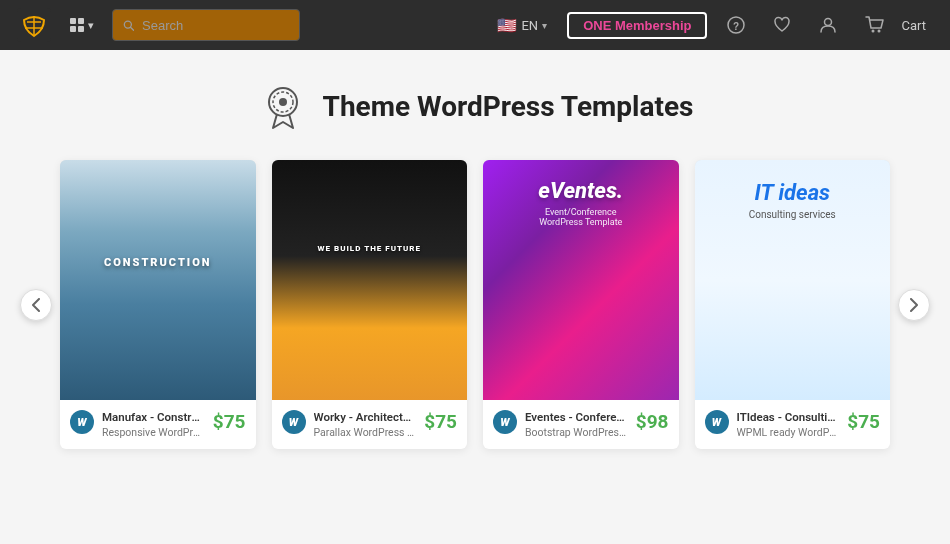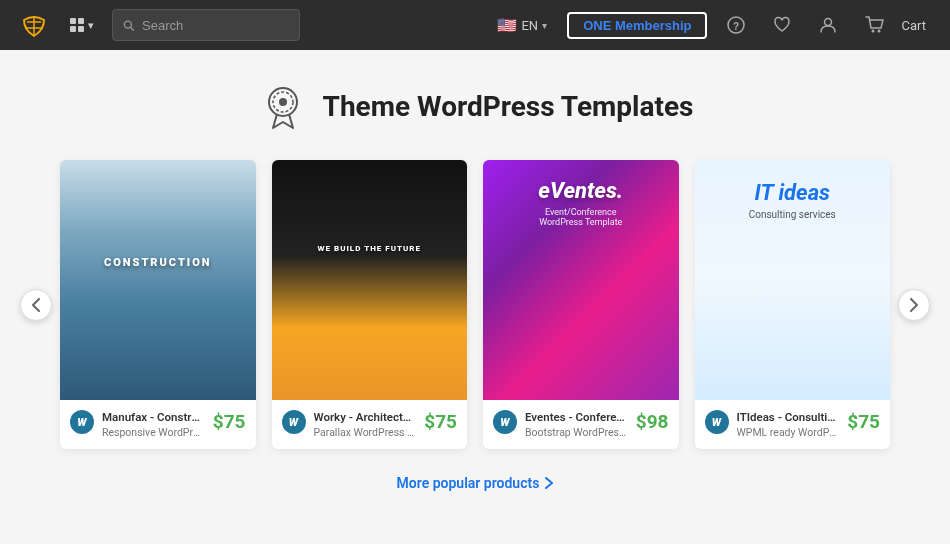--- a/index.html
+++ b/index.html
@@ -31,21 +31,21 @@
       align-items: center;
       gap: 4px;
       color: #ccc;
       cursor: pointer;
       padding: 4px 6px;
       border-radius: 4px;
     }
     .search-bar {
       flex: 1;
       max-width: 300px;
-      background: #404040;
+      background: #a16207;
       border: 1px solid #555;
       border-radius: 4px;
       height: 32px;
       display: flex;
       align-items: center;
       padding: 0 10px;
       gap: 8px;
     }
     .search-bar input {
       background: transparent;
@@ -62,21 +62,21 @@
       align-items: center;
       gap: 4px;
       color: #ccc;
       font-size: 13px;
       cursor: pointer;
       padding: 4px 8px;
     }
     .one-membership-btn {
       background: transparent;
       border: 2px solid #fff;
-      color: #3b82f6;
+      color: #ec4899;
       padding: 4px 14px;
       border-radius: 4px;
       font-size: 13px;
       font-weight: 600;
       cursor: pointer;
       white-space: nowrap;
     }
     .icon-btn {
       color: #ccc;
       background: transparent;
@@ -570,22 +570,14 @@
 
     </div>
 
     <div class="nav-arrow right">
       <svg width="8" height="14" viewBox="0 0 8 14" fill="none">
         <path d="M1 1 L7 7 L1 13" stroke="#666" stroke-width="2" stroke-linecap="round" stroke-linejoin="round"></path>
       </svg>
     </div>
   </div>
 
-  <div class="more-products">
-    <a class="more-link">
-      <span>More popular products</span>
-      <svg width="8" height="12" viewBox="0 0 8 12" fill="none">
-        <path d="M1 1 L7 6 L1 11" stroke="#1a73e8" stroke-width="2" stroke-linecap="round" stroke-linejoin="round"></path>
-      </svg>
-    </a>
-  </div>
 
 </main>
 
 </body></html>

